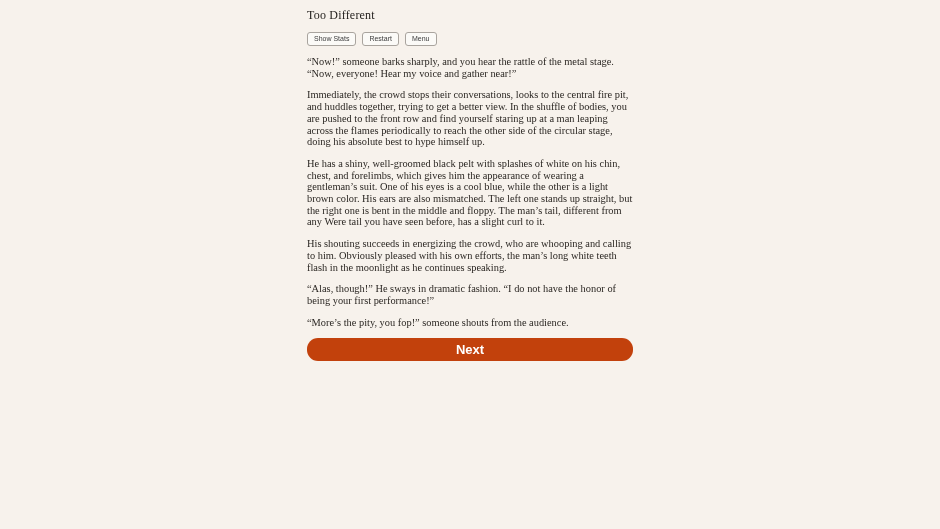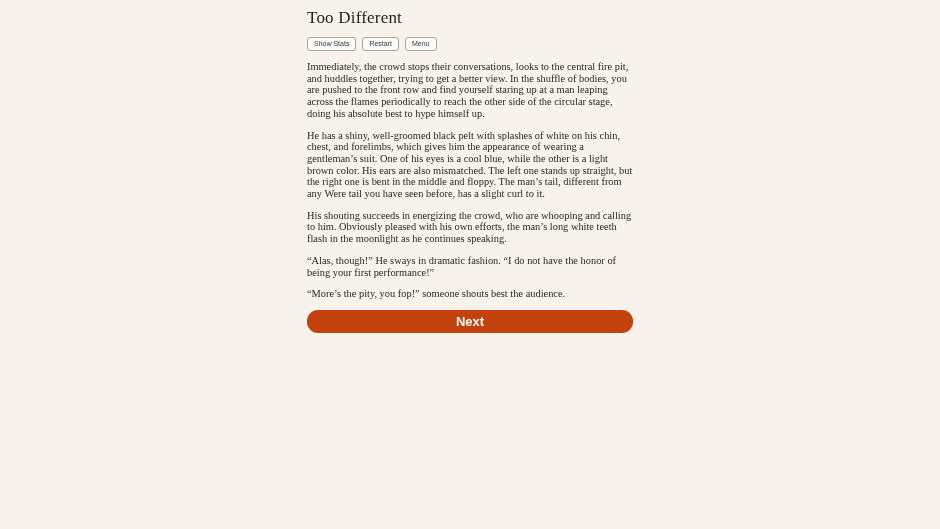--- a/index.html
+++ b/index.html
@@ -15,21 +15,21 @@
     overflow: hidden;
     font-family: "Liberation Serif", "DejaVu Serif", serif;
     color: #2e2a26;
   }
   .content {
     width: 326px;
     margin: 0 auto;
     padding-top: 8px;
   }
   .title {
-    font-size: 17px;
+    font-size: 12px;
     font-weight: normal;
     margin: 0 0 9px 0;
     color: #1f1c19;
     letter-spacing: 0.2px;
   }
   .byline {
     font-size: 11.5px;
     margin: 0 0 10px 0;
     color: #26221e;
   }
@@ -84,23 +84,24 @@
     <h1 class="title">Too Different</h1>
 
 
     <div class="toolbar">
       <button>Show Stats</button>
       <button>Restart</button>
       <button>Menu</button>
     </div>
 
     <div class="story">
+      <p>“Now!” someone barks sharply, and you hear the rattle of the metal stage. “Now, everyone! Hear my voice and gather near!”</p>
       <p>Immediately, the crowd stops their conversations, looks to the central fire pit, and huddles together, trying to get a better view. In the shuffle of bodies, you are pushed to the front row and find yourself staring up at a man leaping across the flames periodically to reach the other side of the circular stage, doing his absolute best to hype himself up.</p>
       <p>He has a shiny, well-groomed black pelt with splashes of white on his chin, chest, and forelimbs, which gives him the appearance of wearing a gentleman’s suit. One of his eyes is a cool blue, while the other is a light brown color. His ears are also mismatched. The left one stands up straight, but the right one is bent in the middle and floppy. The man’s tail, different from any Were tail you have seen before, has a slight curl to it.</p>
       <p>His shouting succeeds in energizing the crowd, who are whooping and calling to him. Obviously pleased with his own efforts, the man’s long white teeth flash in the moonlight as he continues speaking.</p>
       <p>“Alas, though!” He sways in dramatic fashion. “I do not have the honor of being your first performance!”</p>
-      <p>“More’s the pity, you fop!” someone shouts best the audience.</p>
+      <p>“More’s the pity, you fop!” someone shouts from the audience.</p>
     </div>
 
     <button class="next-button">Next</button>
 
   </div>
 </div>
 
 </body></html>

